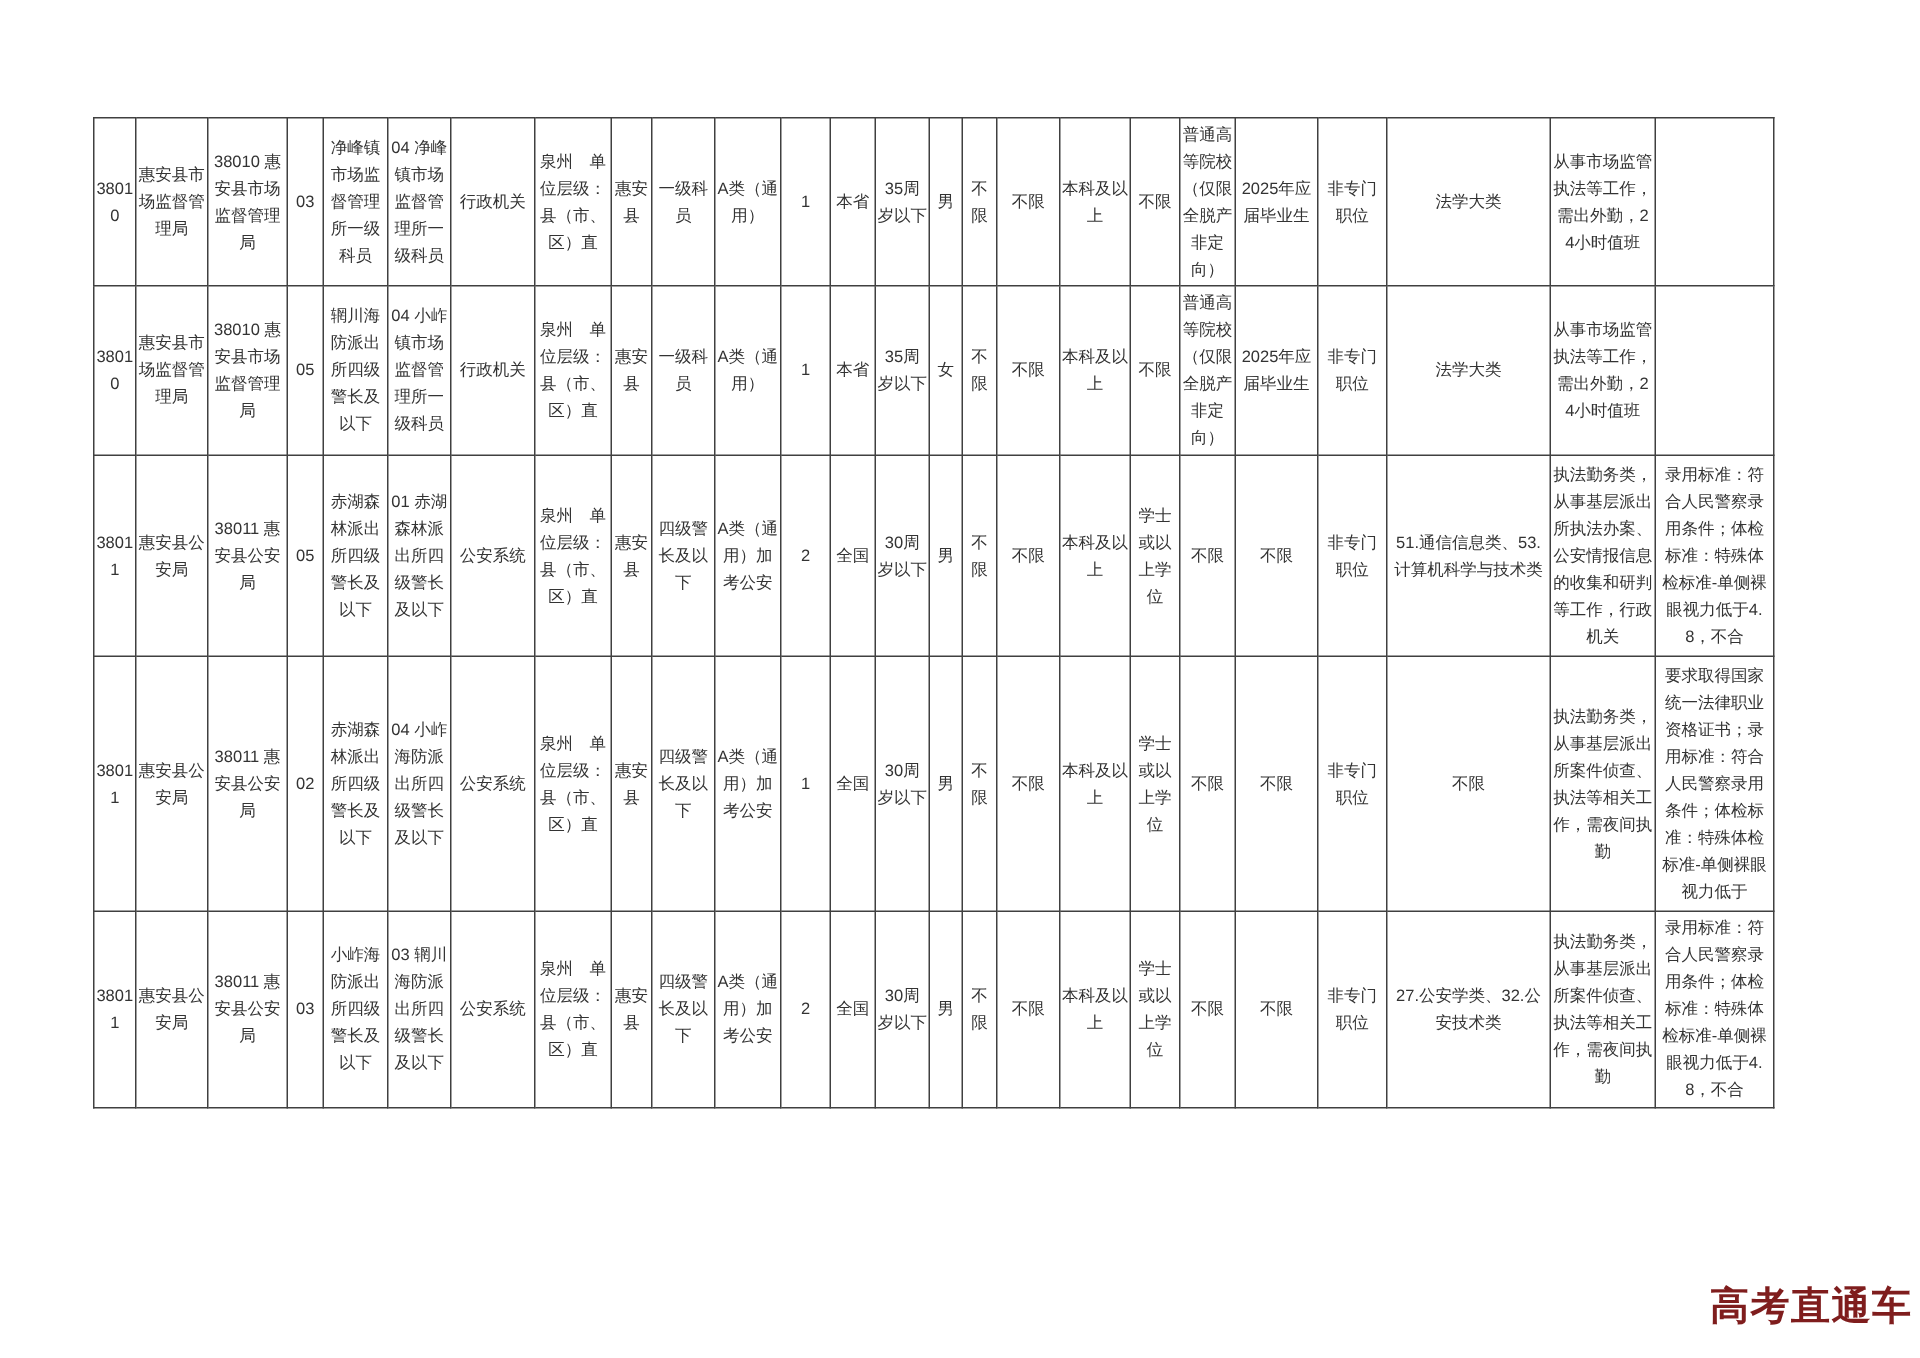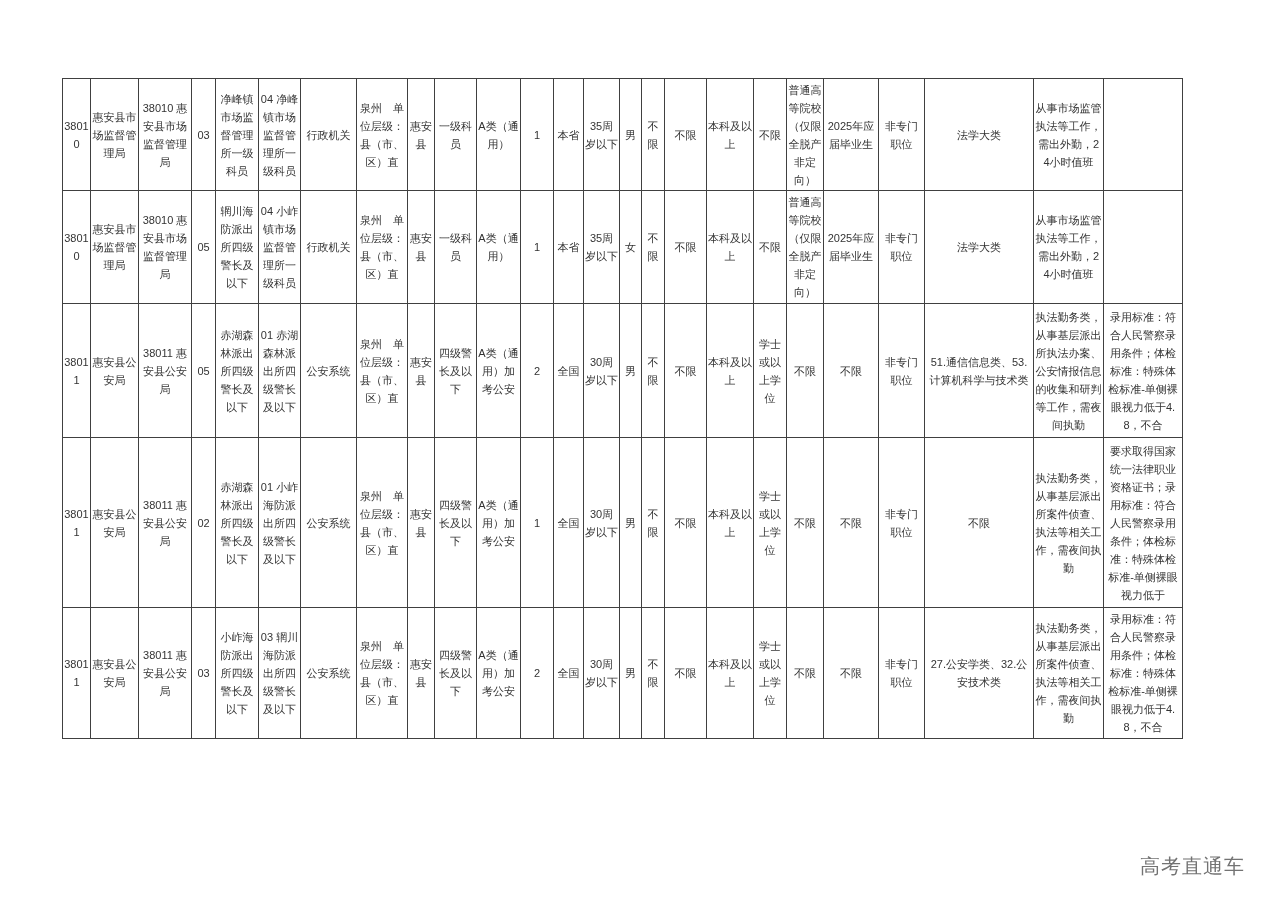--- a/index.html
+++ b/index.html
@@ -31,24 +31,25 @@
     text-align: center;
     vertical-align: middle;
     padding: 0 1px;
     word-break: break-all;
     overflow: hidden;
   }
   .watermark {
     position: absolute;
     left: 1140px;
     top: 853px;
-    font-size: 20px;
+    font-size: 26px;
     letter-spacing: 1px;
-    color: #737373;
+    color: #7f1d1d;
     white-space: nowrap;
+    font-weight: bold;
   }
 </style>
 </head>
 <body>
 
 <div class="page">
   <table class="jobs">
       <colgroup>
         <col style="width: 28px;">
         <col style="width: 48px;">
@@ -148,30 +149,30 @@
           <td>30周岁以下</td>
           <td>男</td>
           <td>不限</td>
           <td>不限</td>
           <td>本科及以上</td>
           <td>学士或以上学位</td>
           <td>不限</td>
           <td>不限</td>
           <td>非专门职位</td>
           <td>51.通信信息类、53.计算机科学与技术类</td>
-          <td>执法勤务类，从事基层派出所执法办案、公安情报信息的收集和研判等工作，需夜间执勤</td>
+          <td>执法勤务类，从事基层派出所执法办案、公安情报信息的收集和研判等工作，行政机关</td>
           <td>录用标准：符合人民警察录用条件；体检标准：特殊体检标准-单侧裸眼视力低于4.8，不合</td>
         </tr>
         <tr style="height: 170px;">
           <td>38011</td>
           <td>惠安县公安局</td>
           <td>38011 惠安县公安局</td>
           <td>02</td>
           <td>赤湖森林派出所四级警长及以下</td>
-          <td>01 小岞海防派出所四级警长及以下</td>
+          <td>04 小岞海防派出所四级警长及以下</td>
           <td>公安系统</td>
           <td>泉州　单位层级：县（市、区）直</td>
           <td>惠安县</td>
           <td>四级警长及以下</td>
           <td>A类（通用）加考公安</td>
           <td>1</td>
           <td>全国</td>
           <td>30周岁以下</td>
           <td>男</td>
           <td>不限</td>

